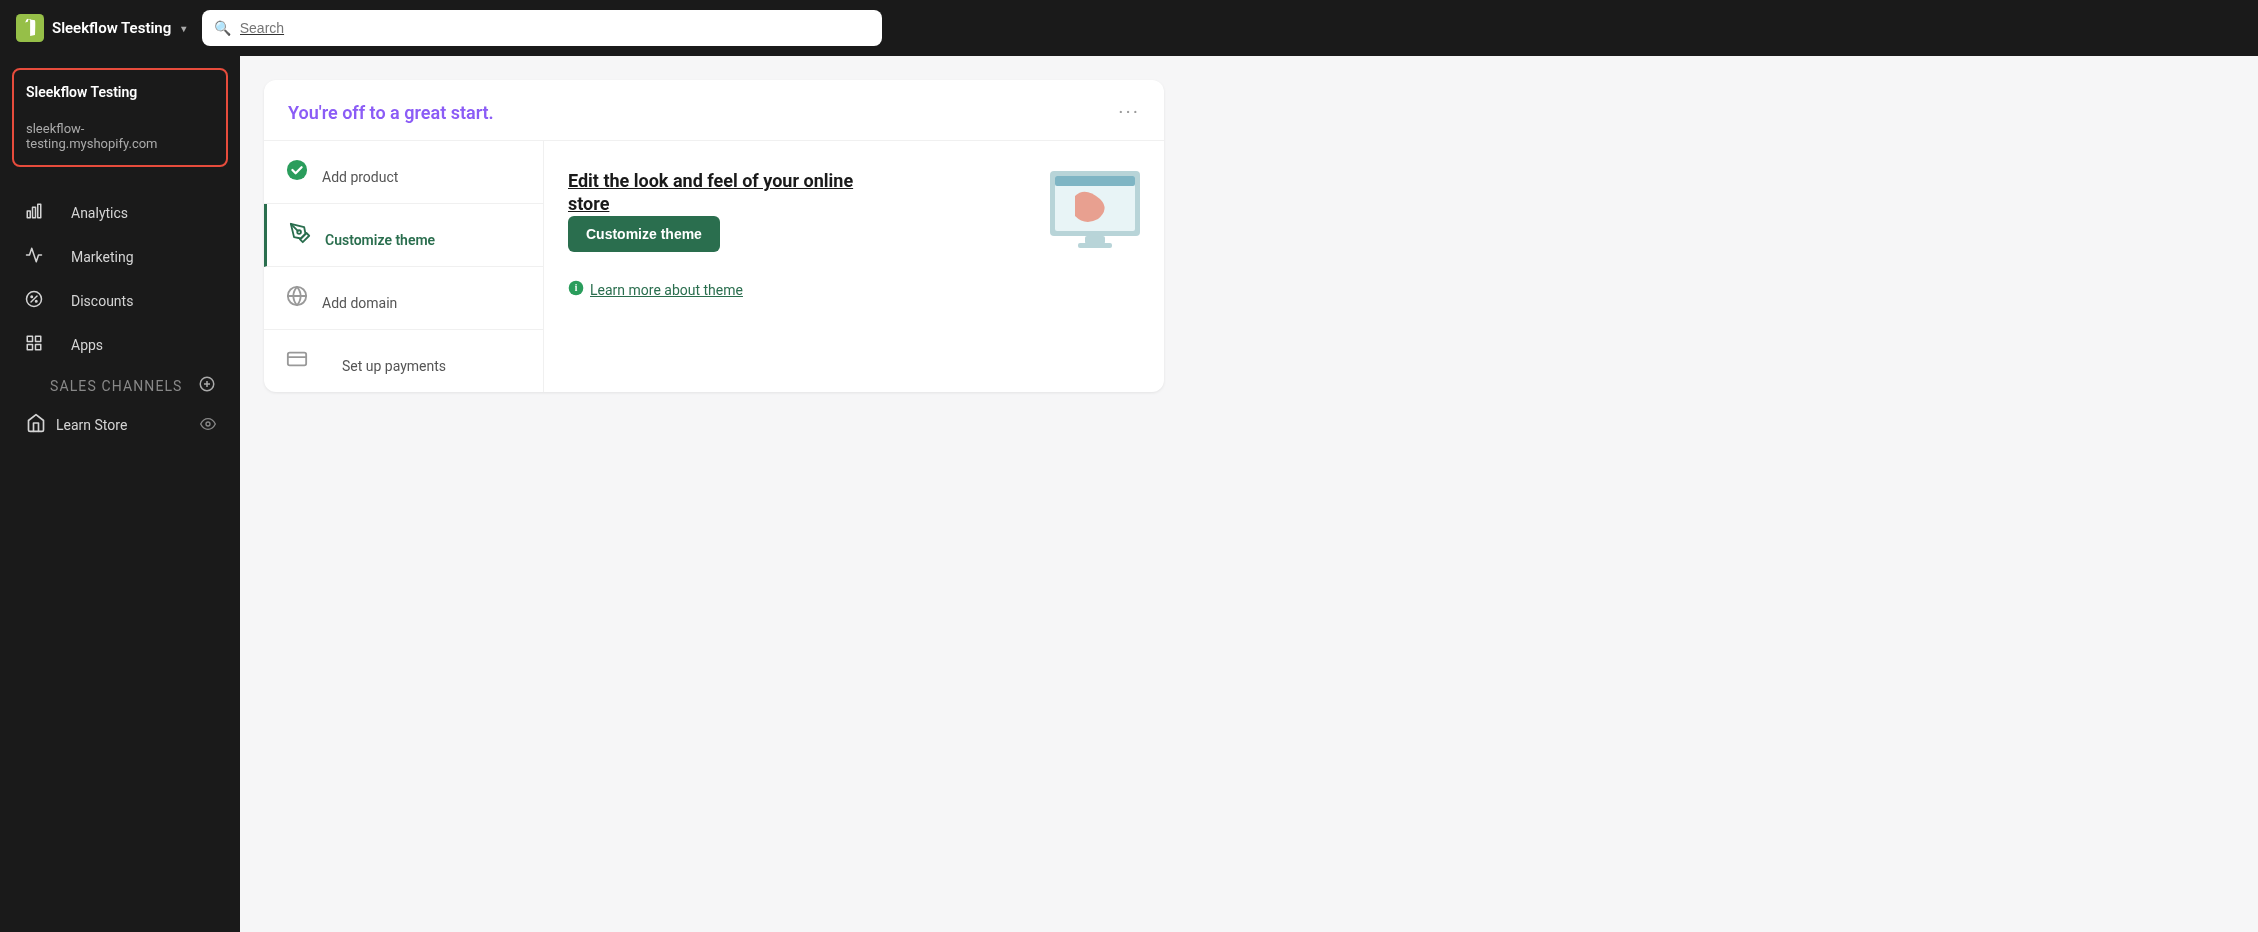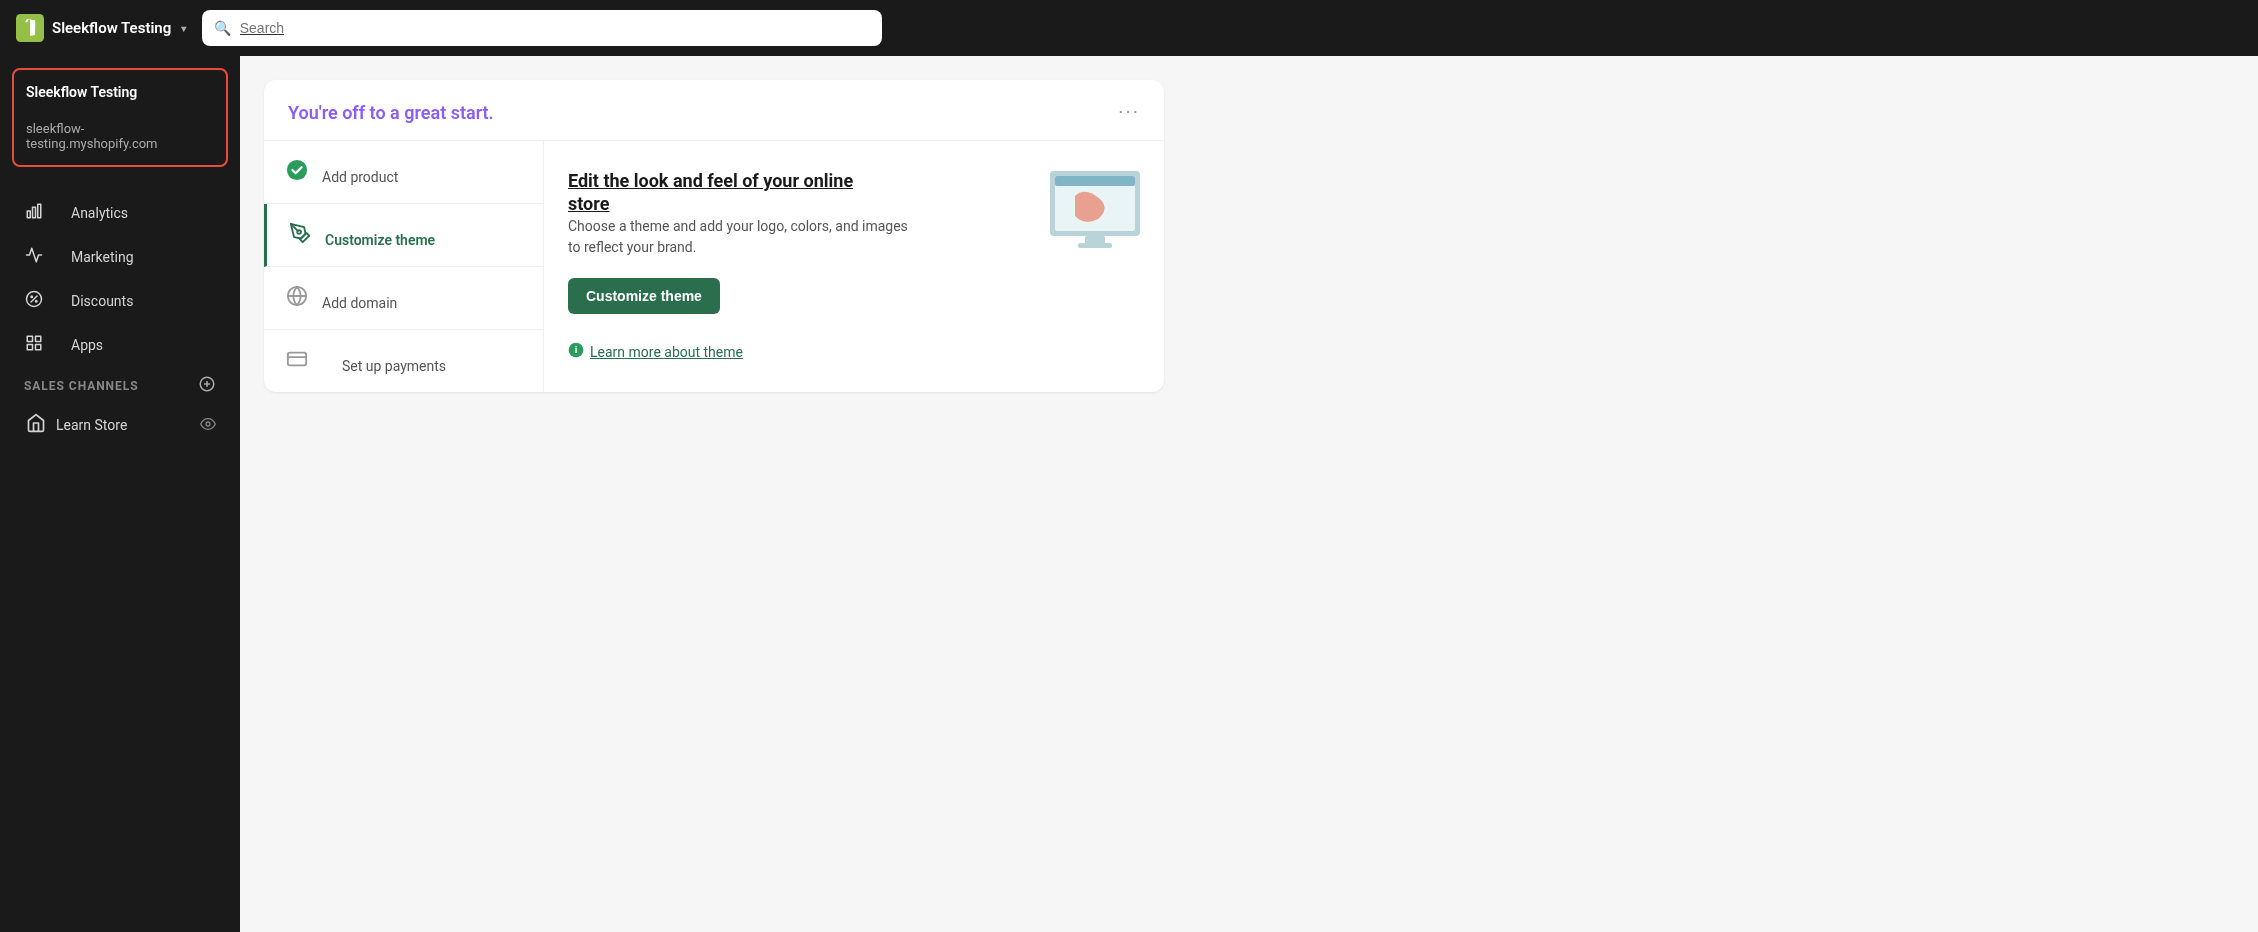--- a/index.html
+++ b/index.html
@@ -138,24 +138,25 @@
     }
     .sidebar-channels-header {
       display: flex;
       align-items: center;
       justify-content: space-between;
       padding: 8px 16px 6px;
       margin: 0 8px;
     }
     .sidebar-channels-header-label {
       color: #888;
-      font-size: 12px;
-      font-weight: 700;
+      font-size: 14px;
+      font-weight: 400;
       letter-spacing: 0.08em;
       text-transform: uppercase;
+      margin-left: 26px;
     }
     .add-channel-btn {
       color: #aaa;
       font-size: 18px;
       cursor: pointer;
       line-height: 1;
     }
     .channel-icon {
       font-size: 18px;
       width: 24px;
@@ -490,21 +491,20 @@
               <rect x="15" y="15" width="80" height="10" rx="2" fill="#7fb5c4"></rect>
 
               <path d="M35 35 Q45 25 60 38 Q70 48 58 58 Q45 65 35 55 Z" fill="#e8a090"></path>
 
               <rect x="45" y="75" width="20" height="8" rx="2" fill="#b8d4d8"></rect>
               <rect x="38" y="82" width="34" height="5" rx="2" fill="#b8d4d8"></rect>
             </svg>
           </div>
 
           <div class="detail-title">Edit the look and feel of your online store</div>
-          <div class="detail-desc">Choose a theme and add your logo, colors, and images to reflect your brand.</div>
 
           <button class="customize-btn">Customize theme</button>
 
           <div class="learn-more-row">
             <span class="info-icon">
               <svg width="16" height="16" viewBox="0 0 24 24" fill="none">
                 <circle cx="12" cy="12" r="11" fill="#2a9d5c"></circle>
                 <text x="12" y="17" text-anchor="middle" font-size="14" fill="white" font-family="serif" font-weight="bold">i</text>
               </svg>
             </span>

